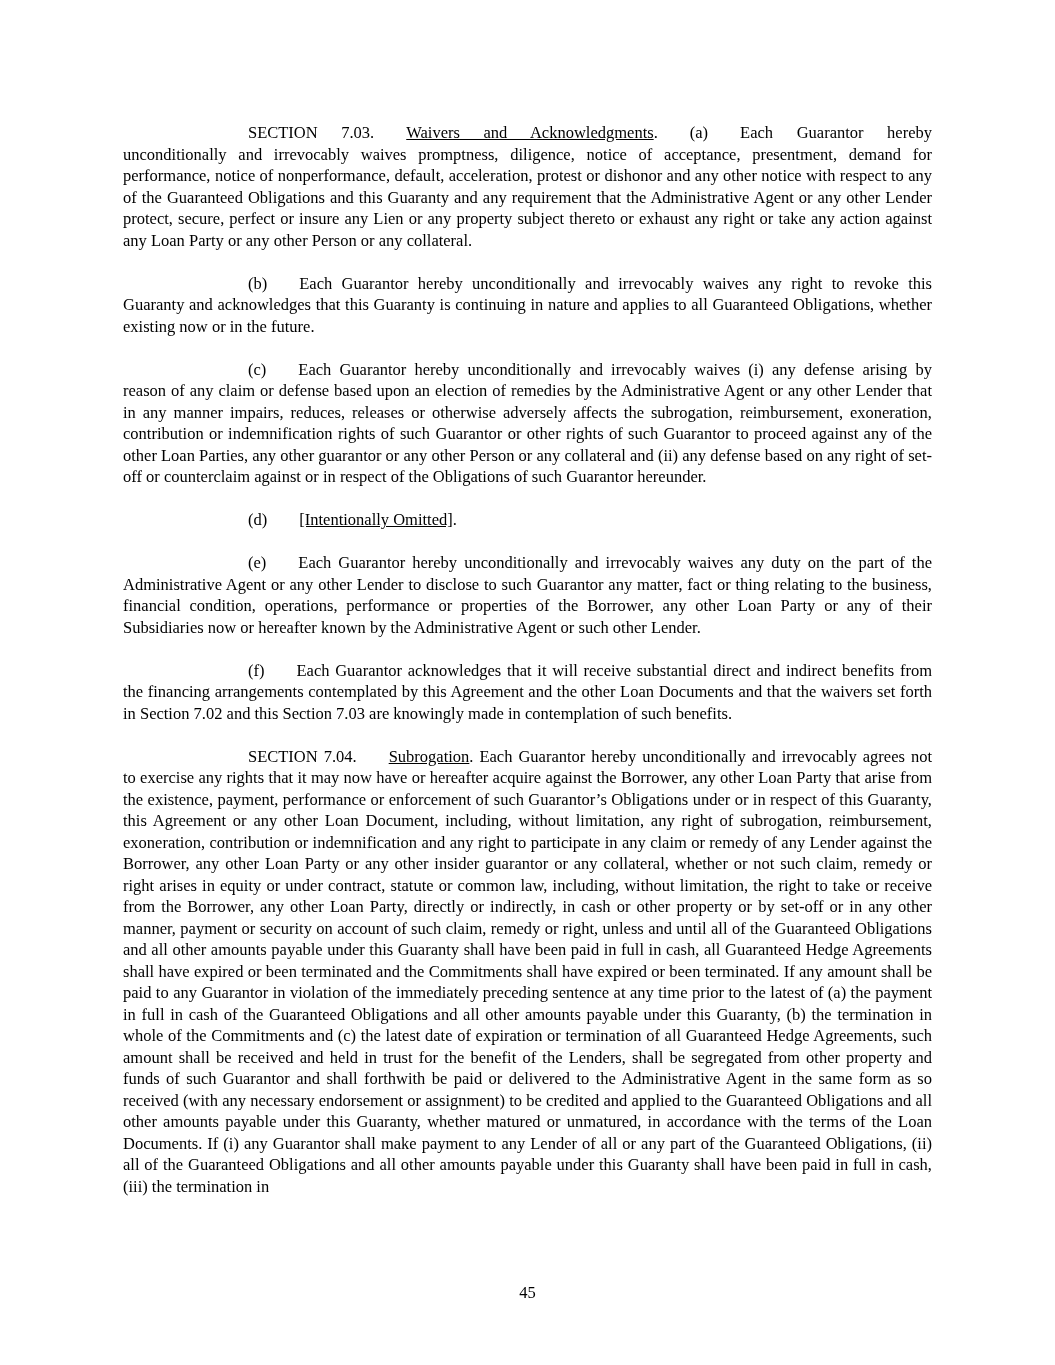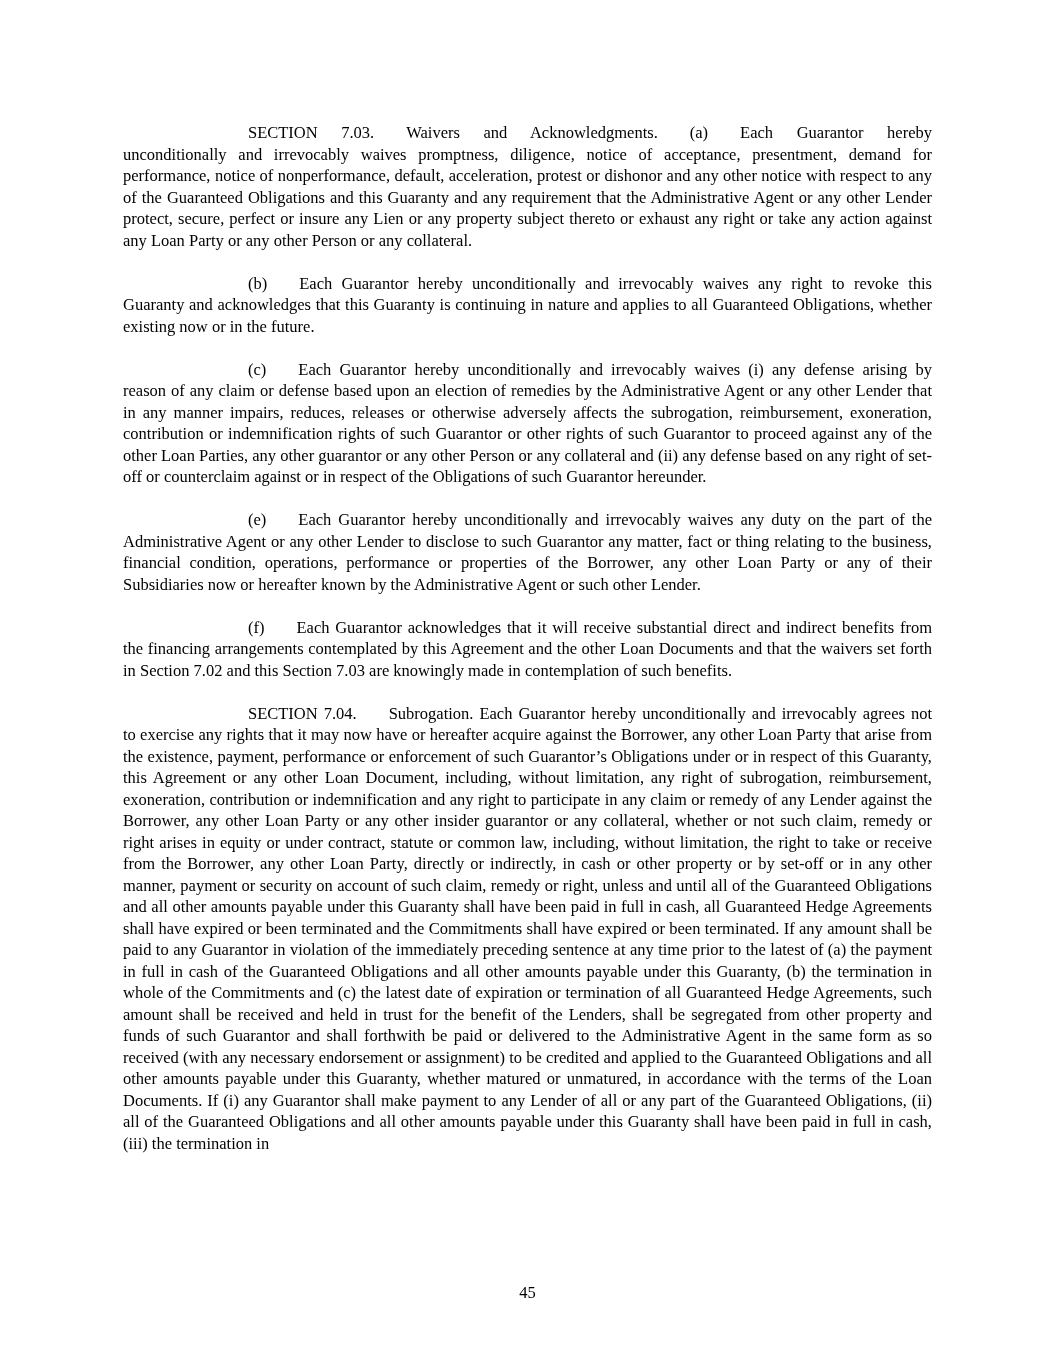--- a/index.html
+++ b/index.html
@@ -23,20 +23,21 @@
   }
   .para {
     margin: 0 0 21.5px 0;
     text-align: justify;
     text-indent: 125px;
   }
   .para span {
     text-indent: 0;
   }
   .u {
+    text-decoration: underline;
     margin-top: 32px;
   }
   .tab {
     display: inline-block;
     width: 32px;
   }
   .page-number {
     position: absolute;
     left: 0;
     right: 0;
@@ -46,18 +47,19 @@
   }
 </style>
 </head>
 <body>
 
 <div class="page">
   <div>
       <p class="para"><span>SECTION 7.03.</span><span class="tab"></span><span class="u">Waivers and Acknowledgments</span><span>.</span><span class="tab"></span><span>(a)</span><span class="tab"></span><span>Each Guarantor hereby unconditionally and irrevocably waives promptness, diligence, notice of acceptance, presentment, demand for performance, notice of nonperformance, default, acceleration, protest or dishonor and any other notice with respect to any of the Guaranteed Obligations and this Guaranty and any requirement that the Administrative Agent or any other Lender protect, secure, perfect or insure any Lien or any property subject thereto or exhaust any right or take any action against any Loan Party or any other Person or any collateral.</span></p>
       <p class="para"><span>(b)</span><span class="tab"></span><span>Each Guarantor hereby unconditionally and irrevocably waives any right to revoke this Guaranty and acknowledges that this Guaranty is continuing in nature and applies to all Guaranteed Obligations, whether existing now or in the future.</span></p>
       <p class="para"><span>(c)</span><span class="tab"></span><span>Each Guarantor hereby unconditionally and irrevocably waives (i) any defense arising by reason of any claim or defense based upon an election of remedies by the Administrative Agent or any other Lender that in any manner impairs, reduces, releases or otherwise adversely affects the subrogation, reimbursement, exoneration, contribution or indemnification rights of such Guarantor or other rights of such Guarantor to proceed against any of the other Loan Parties, any other guarantor or any other Person or any collateral and (ii) any defense based on any right of set-off or counterclaim against or in respect of the Obligations of such Guarantor hereunder.</span></p>
+      <p class="para"><span>(d)</span><span class="tab"></span><span class="u">[Intentionally Omitted]</span><span>.</span></p>
       <p class="para"><span>(e)</span><span class="tab"></span><span>Each Guarantor hereby unconditionally and irrevocably waives any duty on the part of the Administrative Agent or any other Lender to disclose to such Guarantor any matter, fact or thing relating to the business, financial condition, operations, performance or properties of the Borrower, any other Loan Party or any of their Subsidiaries now or hereafter known by the Administrative Agent or such other Lender.</span></p>
       <p class="para"><span>(f)</span><span class="tab"></span><span>Each Guarantor acknowledges that it will receive substantial direct and indirect benefits from the financing arrangements contemplated by this Agreement and the other Loan Documents and that the waivers set forth in Section 7.02 and this Section 7.03 are knowingly made in contemplation of such benefits.</span></p>
       <p class="para"><span>SECTION 7.04.</span><span class="tab"></span><span class="u">Subrogation</span><span>. Each Guarantor hereby unconditionally and irrevocably agrees not to exercise any rights that it may now have or hereafter acquire against the Borrower, any other Loan Party that arise from the existence, payment, performance or enforcement of such Guarantor’s Obligations under or in respect of this Guaranty, this Agreement or any other Loan Document, including, without limitation, any right of subrogation, reimbursement, exoneration, contribution or indemnification and any right to participate in any claim or remedy of any Lender against the Borrower, any other Loan Party or any other insider guarantor or any collateral, whether or not such claim, remedy or right arises in equity or under contract, statute or common law, including, without limitation, the right to take or receive from the Borrower, any other Loan Party, directly or indirectly, in cash or other property or by set-off or in any other manner, payment or security on account of such claim, remedy or right, unless and until all of the Guaranteed Obligations and all other amounts payable under this Guaranty shall have been paid in full in cash, all Guaranteed Hedge Agreements shall have expired or been terminated and the Commitments shall have expired or been terminated. If any amount shall be paid to any Guarantor in violation of the immediately preceding sentence at any time prior to the latest of (a) the payment in full in cash of the Guaranteed Obligations and all other amounts payable under this Guaranty, (b) the termination in whole of the Commitments and (c) the latest date of expiration or termination of all Guaranteed Hedge Agreements, such amount shall be received and held in trust for the benefit of the Lenders, shall be segregated from other property and funds of such Guarantor and shall forthwith be paid or delivered to the Administrative Agent in the same form as so received (with any necessary endorsement or assignment) to be credited and applied to the Guaranteed Obligations and all other amounts payable under this Guaranty, whether matured or unmatured, in accordance with the terms of the Loan Documents. If (i) any Guarantor shall make payment to any Lender of all or any part of the Guaranteed Obligations, (ii) all of the Guaranteed Obligations and all other amounts payable under this Guaranty shall have been paid in full in cash, (iii) the termination in</span></p>
     </div>
   <div class="page-number">45</div>
 </div>
 
 </body></html>

